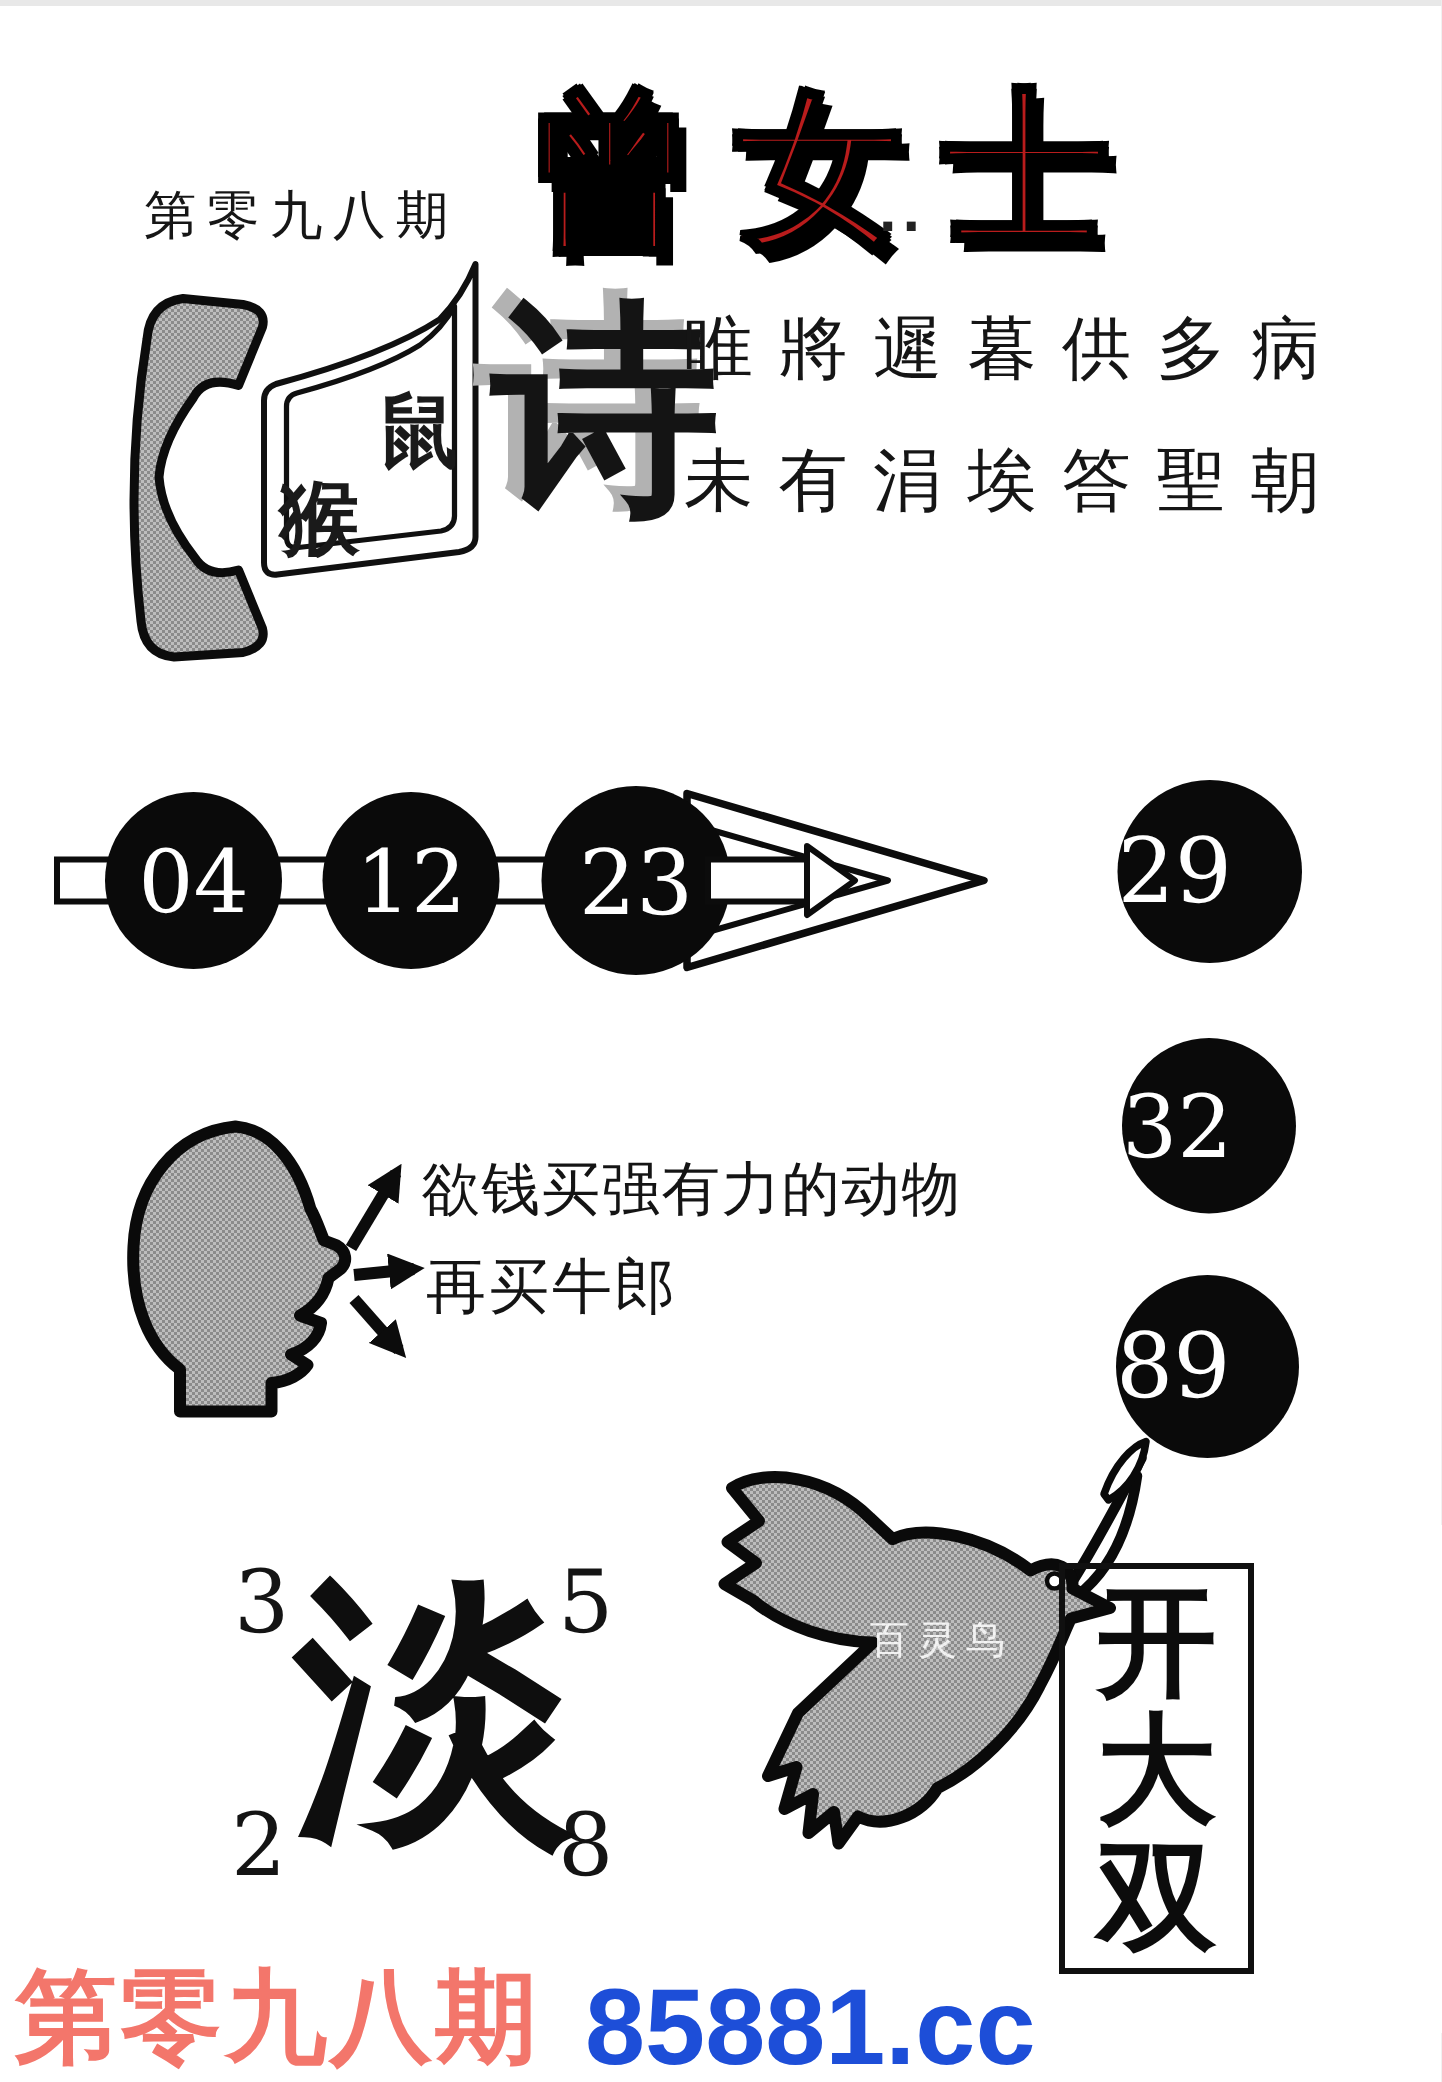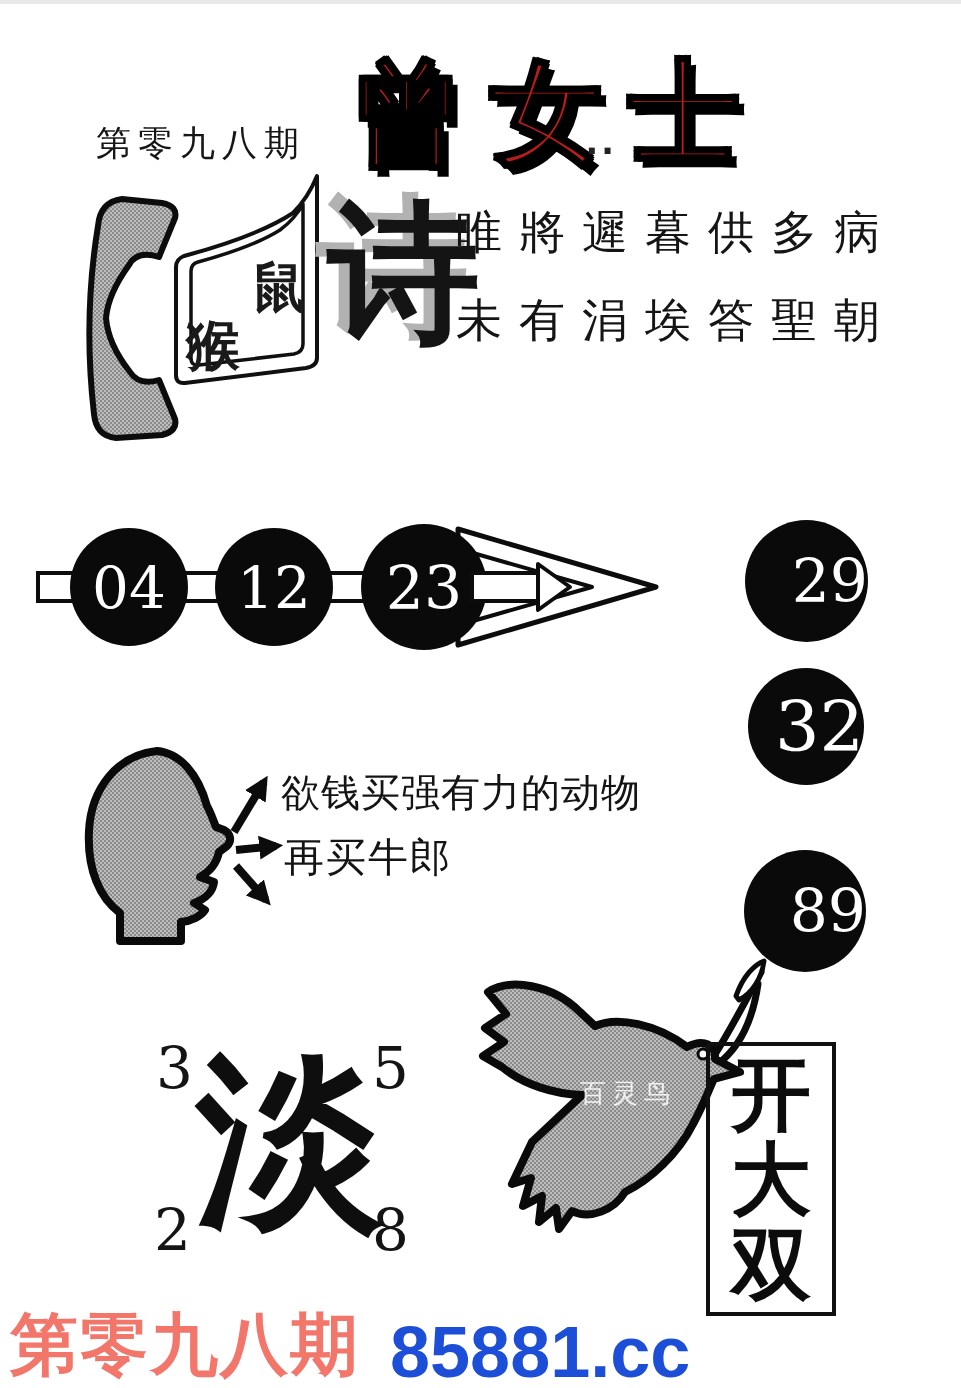--- a/index.html
+++ b/index.html
@@ -71,25 +71,25 @@
     color: #101010; padding-bottom: 8px;
   }
   .password-value {
     font-family: "DejaVu Serif", serif;
     font-size: 80px; color: #101010; line-height: 1;
   }
 
   .num-circle {
     position: absolute; border-radius: 50%;
     background: #0a0a0a; color: #fff;
-    display: flex; align-items: center; justify-content: flex-end;
+    display: flex; align-items: center; justify-content: flex-start;
     font-family: "DejaVu Serif", serif;
   }
   #circle-29 { left: 745px; top: 516px; width: 123px; height: 122px; font-size: 60px; }
-  #circle-32 { left: 748px; top: 664px; width: 116px; height: 117px; font-size: 70px; }
+  #circle-32 { left: 748px; top: 688px; width: 116px; height: 117px; font-size: 58px; }
   #circle-49 { left: 744px; top: 846px; width: 122px; height: 122px; font-size: 60px; }
 
   .clue-line {
     font-family: "Liberation Serif", serif;
     color: #141414; white-space: nowrap;
   }
   .clue-1 { left: 281px; top: 762px; font-size: 39px; letter-spacing: 1px; text-align: right; }
   .clue-2 { left: 284px; top: 826px; font-size: 40px; letter-spacing: 2px; }
 
   .corner-num {

